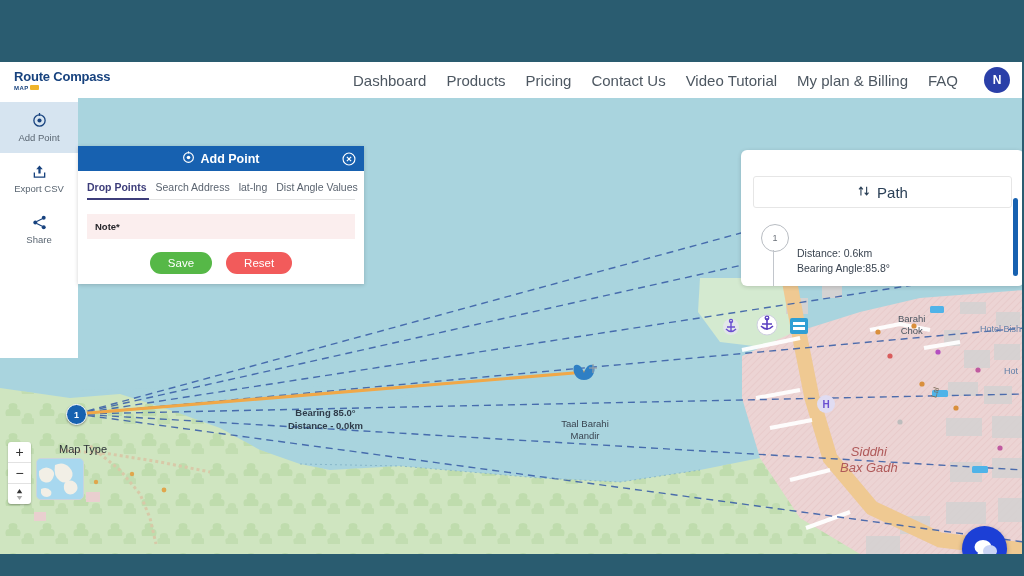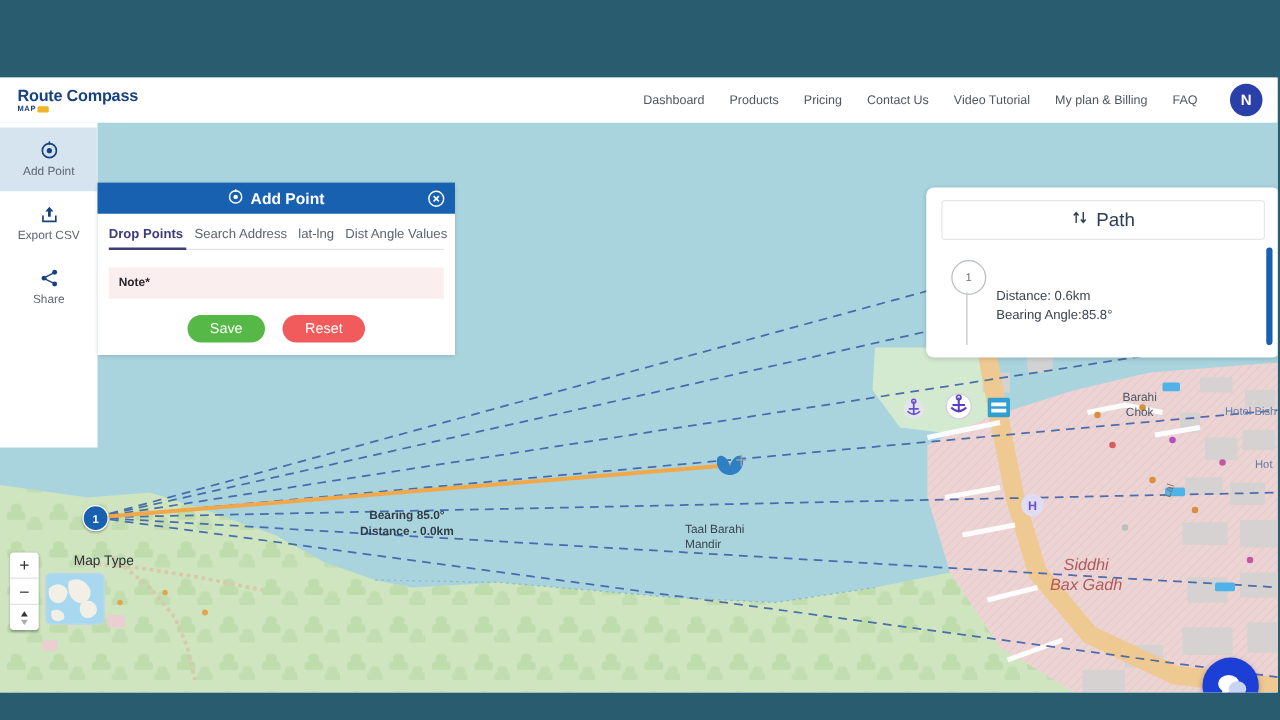--- a/index.html
+++ b/index.html
@@ -45,21 +45,21 @@
   }
   .logo-sub .chip {
     display:inline-block; width: 9px; height: 5px;
     background: #f0b429; border-radius: 1px;
   }
   .nav {
     margin-left: auto;
     display: flex; align-items: center; gap: 20px;
   }
   .nav-item {
-    font-size: 10px; color: #4d5761; white-space: nowrap;
+    font-size: 15px; color: #4d5761; white-space: nowrap;
     cursor: pointer;
   }
   .avatar {
     width: 26px; height: 26px; border-radius: 50%;
     background: #2a3fa8;
     color: #fff; font-size: 12px; font-weight: bold;
     display: flex; align-items: center; justify-content: center;
     margin-left: 6px;
   }
   
@@ -146,21 +146,21 @@
   .btn-reset { background: #f25b5b; }
   
   .path-panel {
     position: absolute; left: 741px; top: 88px;
     width: 283px; height: 136px;
     background: #fff;
     border-radius: 6px;
     box-shadow: 0 1px 4px rgba(0,0,0,0.16);
     z-index: 30;
     box-sizing: border-box;
-    padding: 10px 12px;
+    padding: 26px 12px;
     overflow: hidden;
   }
   .path-head {
     border: 1px solid #e6e6e6; border-radius: 3px;
     height: 30px;
     display: flex; align-items: center; justify-content: center;
     gap: 6px;
     font-size: 15px; color: #2b4057;
   }
   .path-row { margin-top: 16px; position: relative; padding-left: 8px; }
@@ -228,21 +228,21 @@
   }
   
   .maplabel { position: absolute; z-index: 18; pointer-events: none; }
   .lbl-bearing {
     left: 288px; top: 309px;
     font-size: 9.5px; color: #2f3c4a; font-weight: bold;
     text-align: center; line-height: 1.35;
   }
   .lbl-taal {
     left: 548px; top: 320px;
-    font-size: 9.5px; color: #3a4450; 
+    font-size: 9.5px; color: #3a4450; text-align: center;
     width: 74px; line-height: 1.25;
   }
   .lbl-siddhi {
     left: 840px; top: 346px;
     font-size: 13px; color: #b05a5a; font-style: italic;
     text-align: center; line-height: 1.25;
   }
   .lbl-barahi {
     left: 898px; top: 215px;
     font-size: 9.5px; color: #4a5560; text-align: center;

